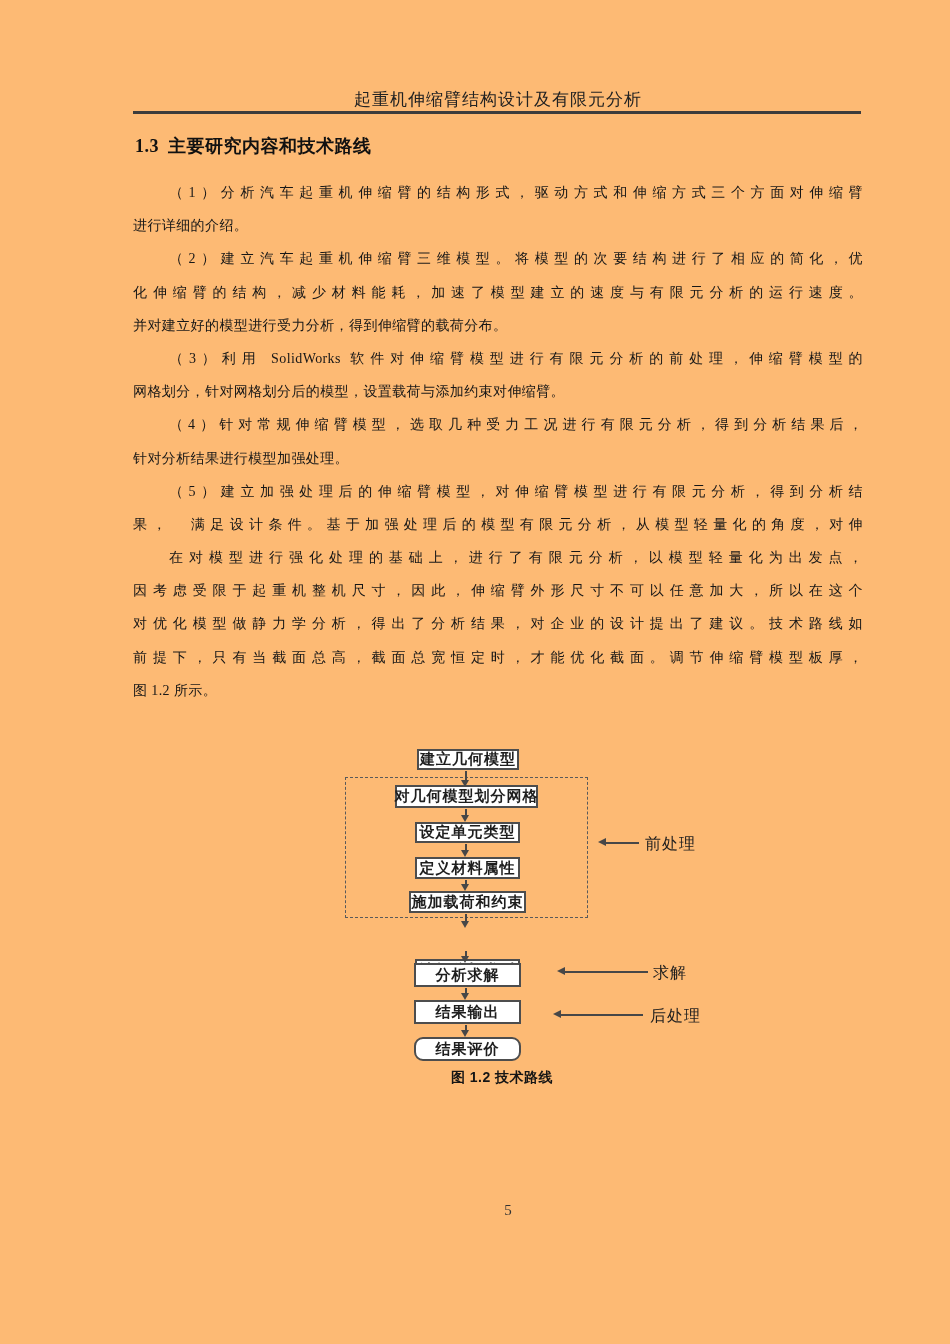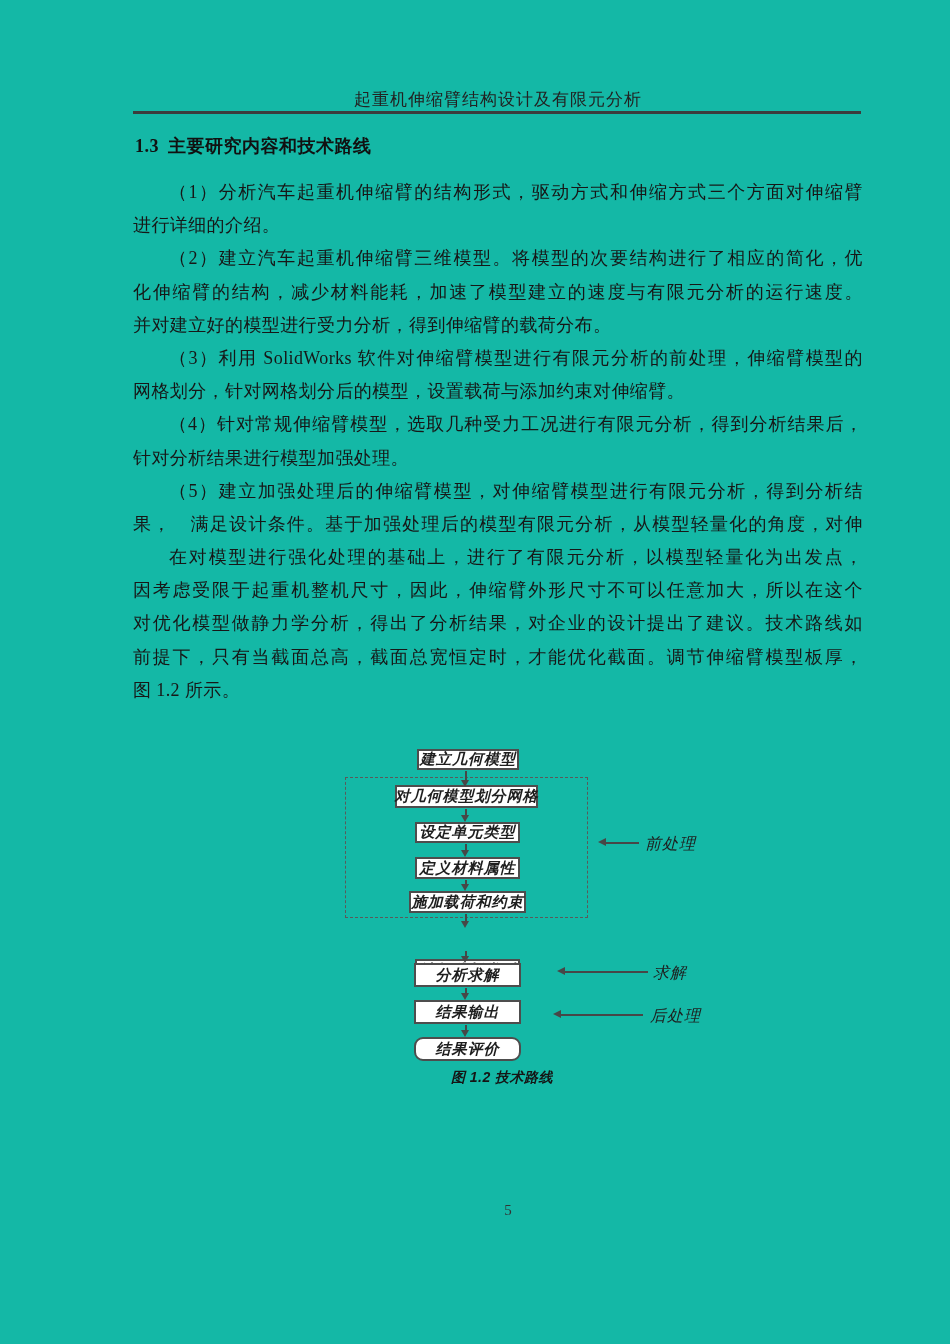--- a/index.html
+++ b/index.html
@@ -2,21 +2,21 @@
 <html><head>
 <meta charset="utf-8">
 <style>
   * { margin: 0; padding: 0; box-sizing: border-box; }
   html, body { background: #ffffff; }
   body {
     width: 950px; height: 1344px; position: relative;
     font-family: "Liberation Serif", "DejaVu Serif", serif;
     color: #161616;
   }
-  .page { position: absolute; inset: 0; background: #14b8a6; overflow: hidden; }
+  .page { position: absolute; inset: 0; background: #fdba74; overflow: hidden; }
 
   
   .header-title {
     position: absolute; top: 88px; left: 133px; width: 730px;
     text-align: center; font-size: 17px; letter-spacing: 1px; color: #222;
   }
   .header-rule {
     position: absolute; top: 111px; left: 133px; width: 728px; height: 3px;
     background: #3c3c3c;
   }
@@ -24,28 +24,28 @@
   
   .section-heading {
     position: absolute; top: 134px; left: 135px;
     font-size: 18px; font-weight: bold; letter-spacing: 0.5px; color: #111;
   }
   .section-heading .num { margin-right: 9px; }
 
   
   .body-text { position: absolute; top: 176px; left: 133px; width: 730px; }
   .line {
-    height: 33.2px; line-height: 33.2px; font-size: 18px;
+    height: 33.2px; line-height: 33.2px; font-size: 14px;
     letter-spacing: 0.4px; white-space: nowrap; color: #171717;
   }
   .line.j { white-space: normal; text-align: justify; text-align-last: justify; }
   .line.ind { text-indent: 36px; }
 
   
-  .figure { position: absolute; top: 745px; left: 0; width: 824px; height: 355px; font-style: italic; }
+  .figure { position: absolute; top: 745px; left: 0; width: 824px; height: 355px; }
   .fbox {
     position: absolute; border: 2px solid #4d4d4d; background: #ffffff;
     display: flex; align-items: center; justify-content: center;
     font-family: "Liberation Sans", "DejaVu Sans", sans-serif;
     font-weight: bold; font-size: 15px; letter-spacing: 1px; color: #1e1e1e;
     white-space: nowrap;
   }
   .dashed-group {
     position: absolute; left: 345px; top: 32px; width: 243px; height: 141px;
     border: 1.6px dashed #5a5a5a;

